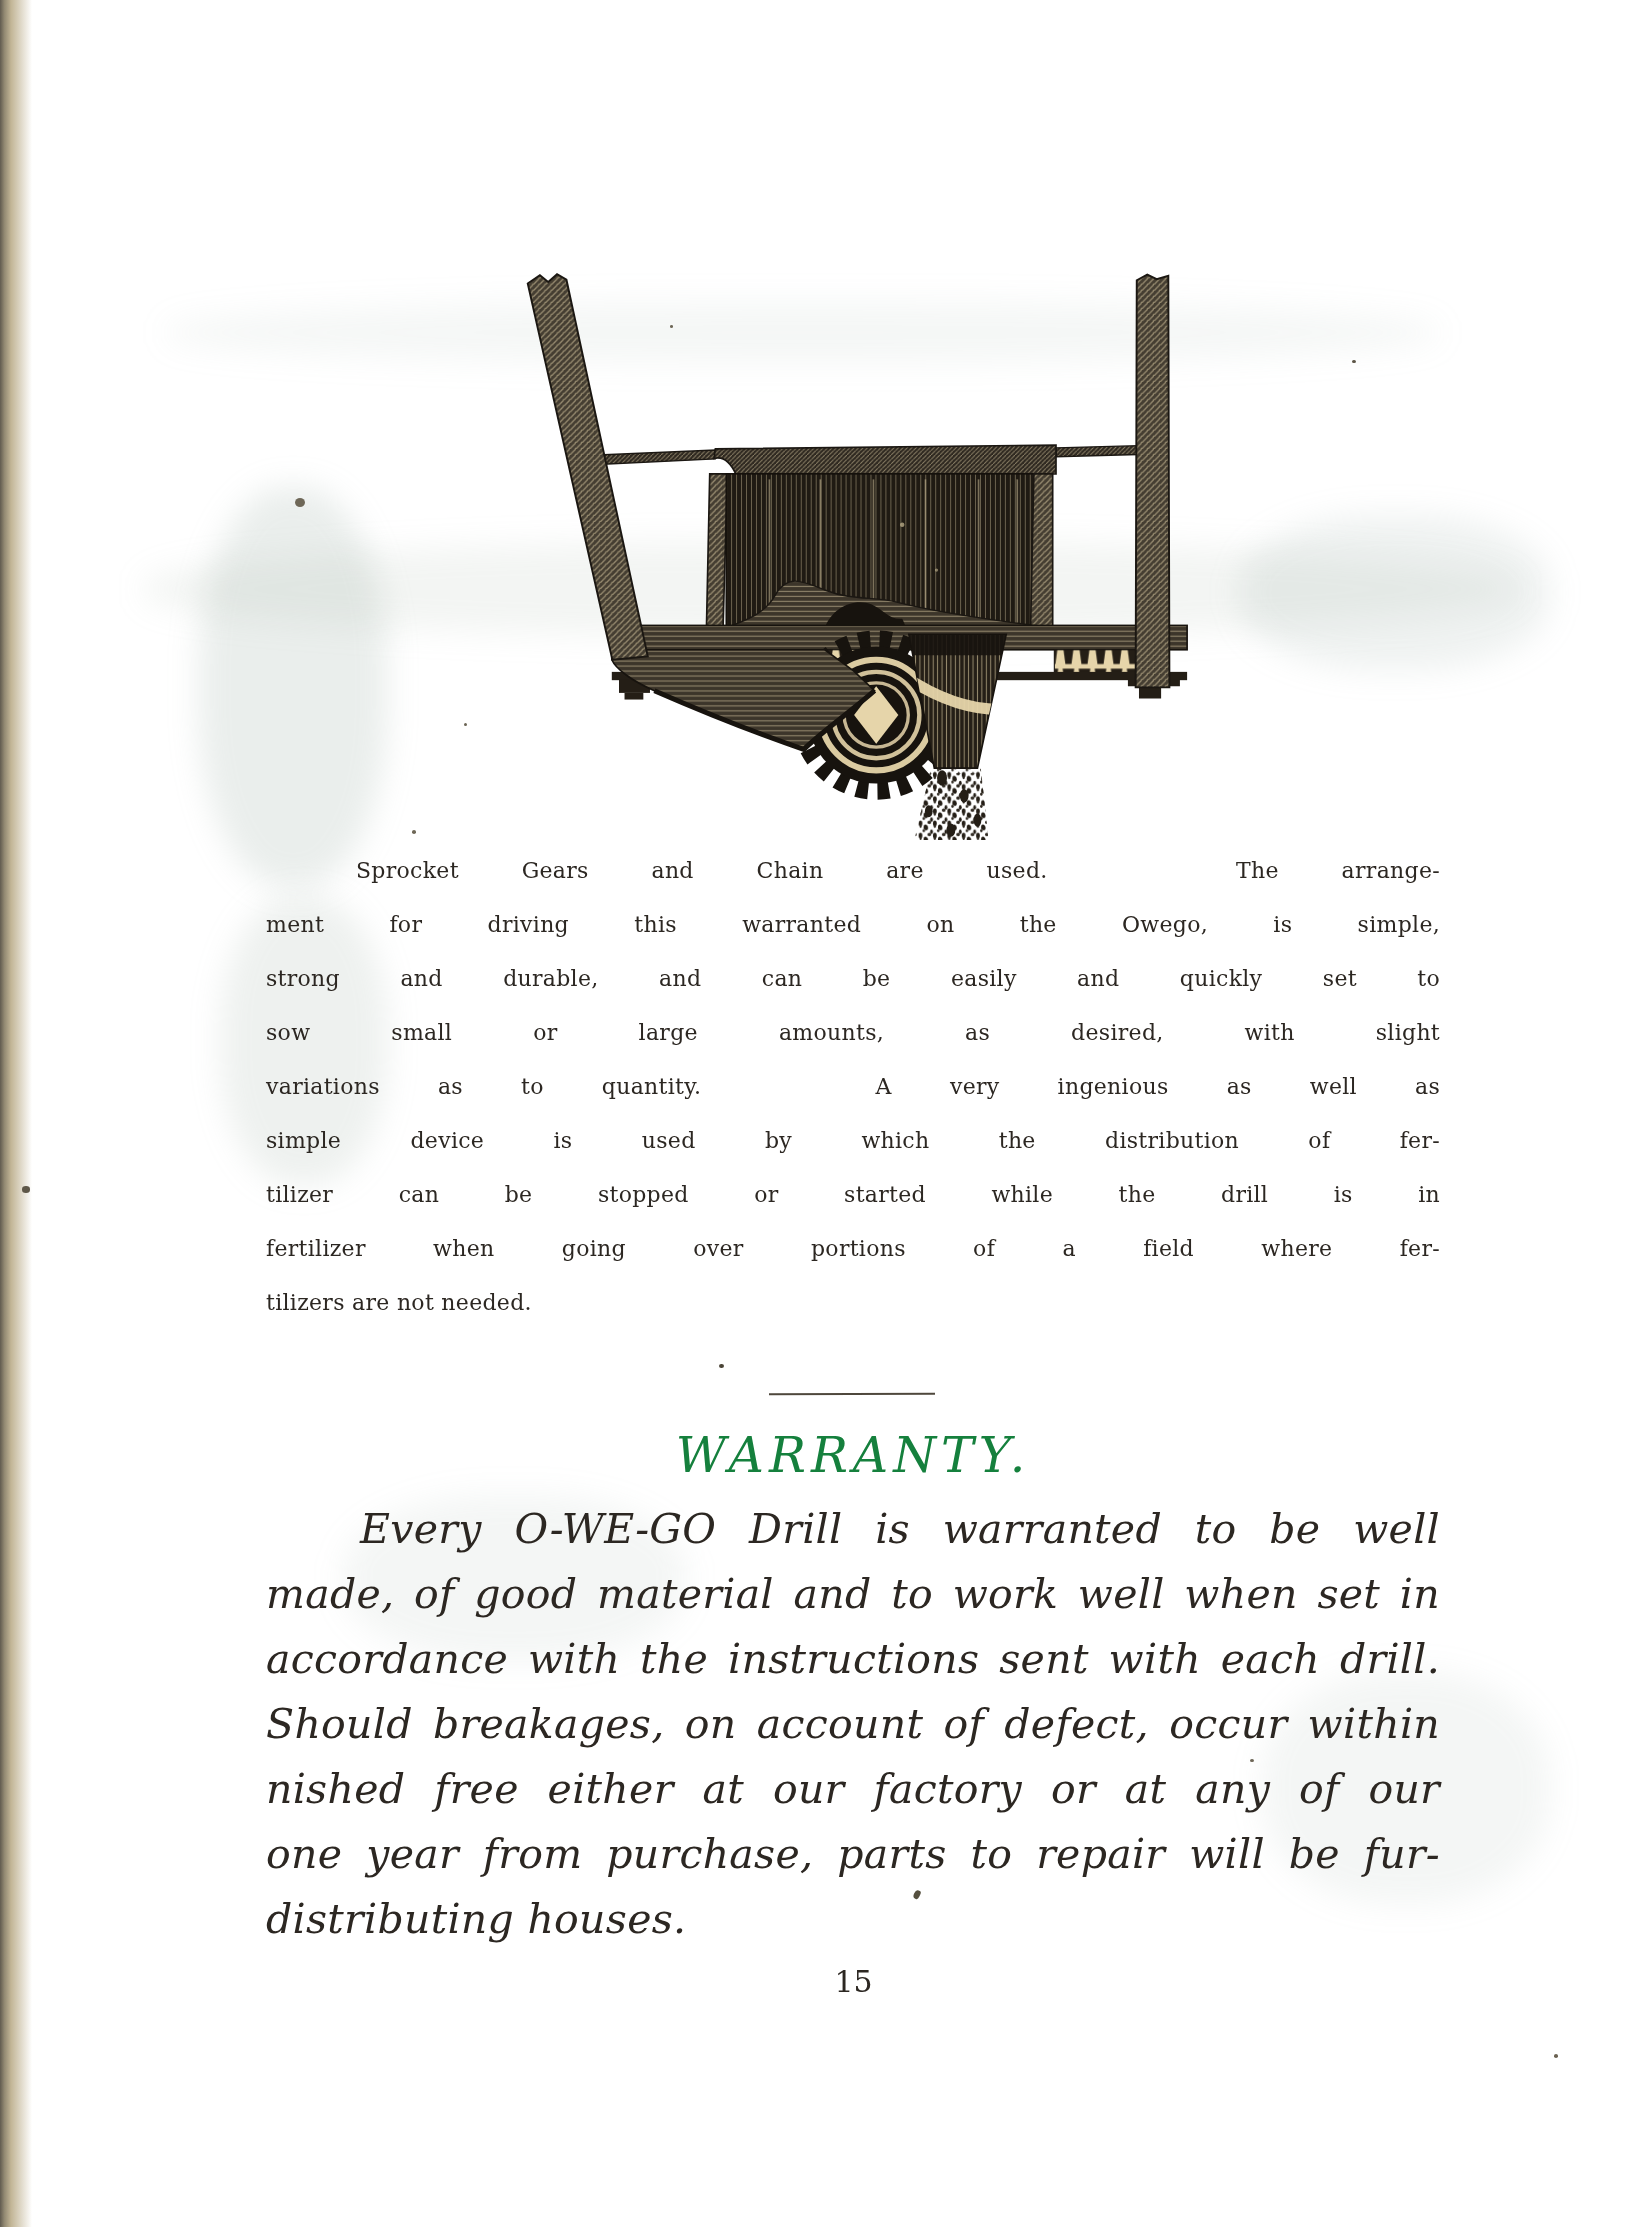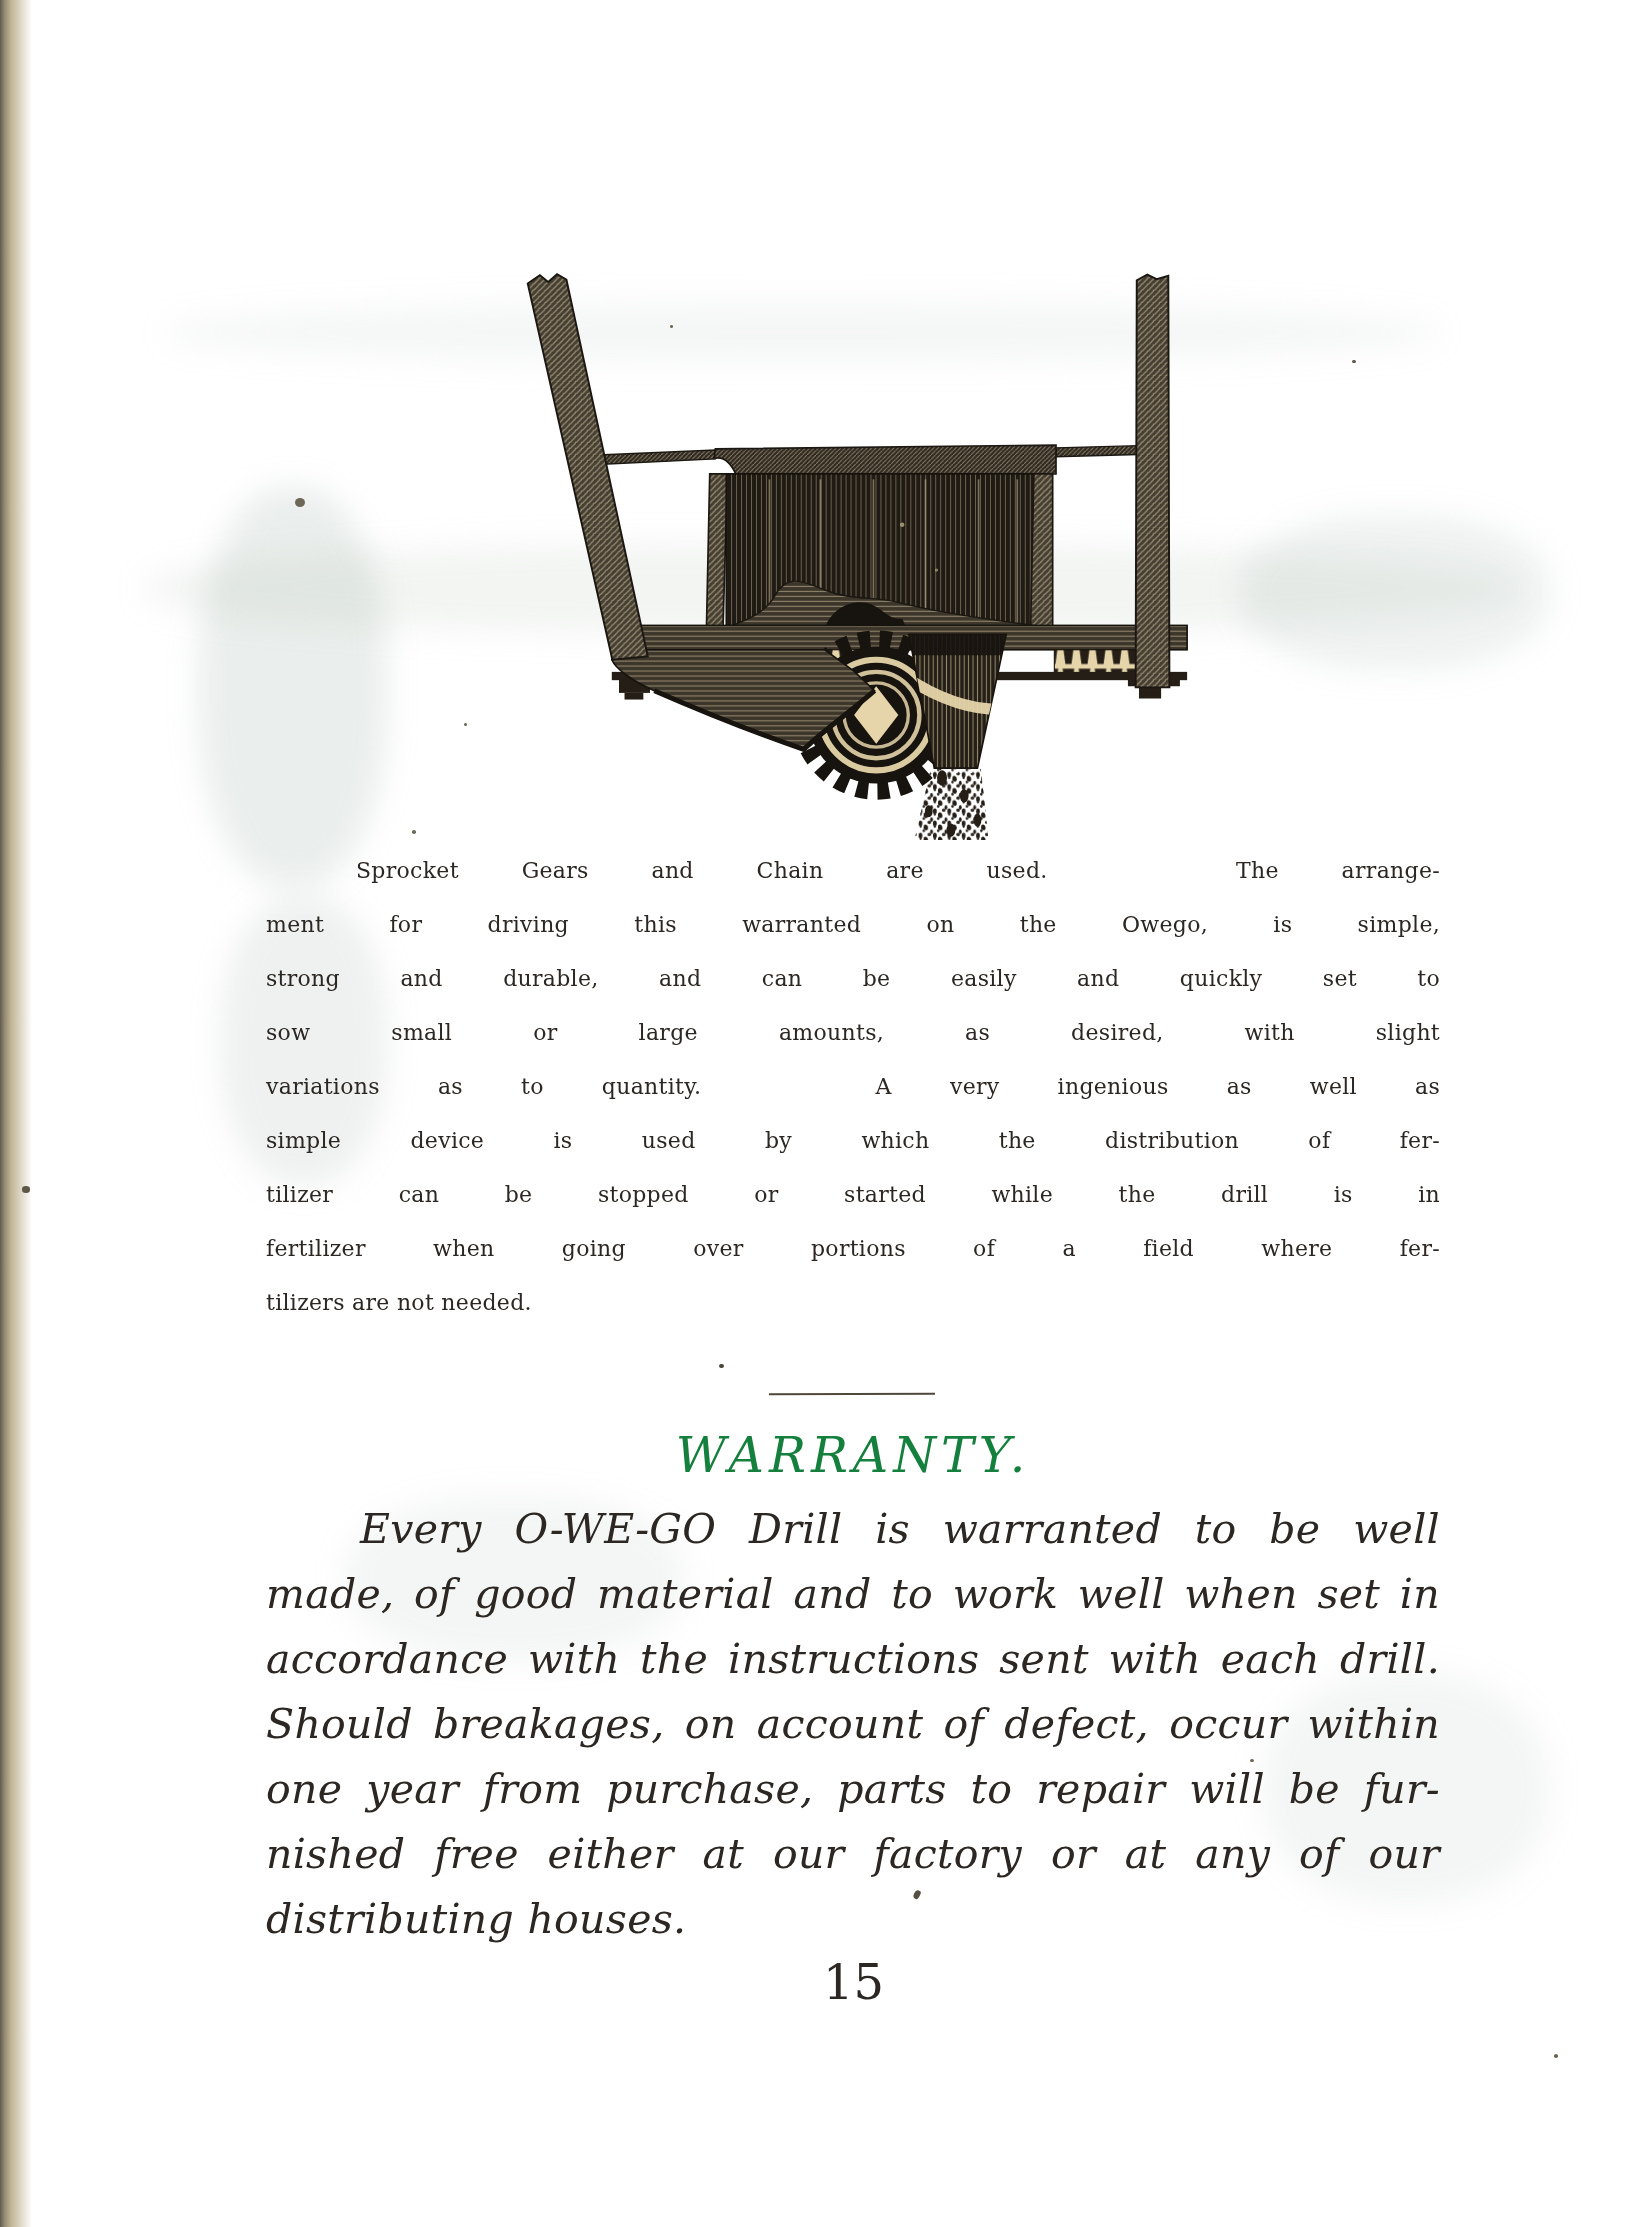--- a/index.html
+++ b/index.html
@@ -21,21 +21,21 @@
   .text-block{position:absolute;left:266px;width:1174px;}
   .jline{white-space:pre-wrap;text-align:justify;text-align-last:justify;}
   .jline.lastline{text-align-last:left;}
   .jline.firstline{padding-left:90px;}
   #main-paragraph{top:844px;font-size:22px;line-height:54px;letter-spacing:0.3px;}
   #warranty-paragraph{top:1497px;font-size:41px;line-height:65px;font-style:italic;letter-spacing:0.3px;}
   #warranty-paragraph .jline.firstline{padding-left:94px;}
   #warranty-heading{position:absolute;left:266px;width:1174px;top:1428px;height:55px;line-height:55px;
     font-size:49px;font-style:italic;text-align:center;letter-spacing:5px;color:#15803d;}
   #section-rule{position:absolute;left:769px;top:1393px;width:166px;height:1.7px;background:#4e473c;transform:rotate(-.25deg);}
-  #page-number{position:absolute;left:743px;top:1961px;width:221px;text-align:center;font-size:48px;line-height:42px;color:#2c2722;}
+  #page-number{position:absolute;left:743px;top:1961px;width:221px;text-align:center;font-size:30px;line-height:42px;color:#2c2722;}
   #illustration{position:absolute;left:515px;top:260px;width:697px;height:587px;}
 </style>
 </head>
 <body>
 
 <div class="edge"></div>
 <div class="ghost" style="left:199px;top:487px;width:188px;height:399px;background:rgba(150,168,158,.20);"></div>
 <div class="ghost" style="left:221px;top:897px;width:166px;height:288px;background:rgba(150,168,158,.16);"></div>
 <div class="ghost" style="left:144px;top:542px;width:1373px;height:94px;background:rgba(160,176,166,.13);"></div>
 <div class="ghost" style="left:166px;top:302px;width:1273px;height:61px;background:rgba(160,176,166,.10);"></div>
@@ -175,19 +175,19 @@
 
 <div id="section-rule"></div>
 
 <div id="warranty-heading">WARRANTY.</div>
 
 <div id="warranty-paragraph" class="text-block">
     <div class="jline firstline">Every O-WE-GO Drill is warranted to be well</div>
     <div class="jline">made, of good material and to work well when set in</div>
     <div class="jline">accordance with the instructions sent with each drill.</div>
     <div class="jline">Should breakages, on account of defect, occur within</div>
+    <div class="jline">nished free either at our factory or at any of our</div>
     <div class="jline">one year from purchase, parts to repair will be fur-</div>
-    <div class="jline">nished free either at our factory or at any of our</div>
     <div class="jline lastline">distributing houses.</div>
   </div>
 
 <div id="page-number">15</div>
 
 
 </body></html>

